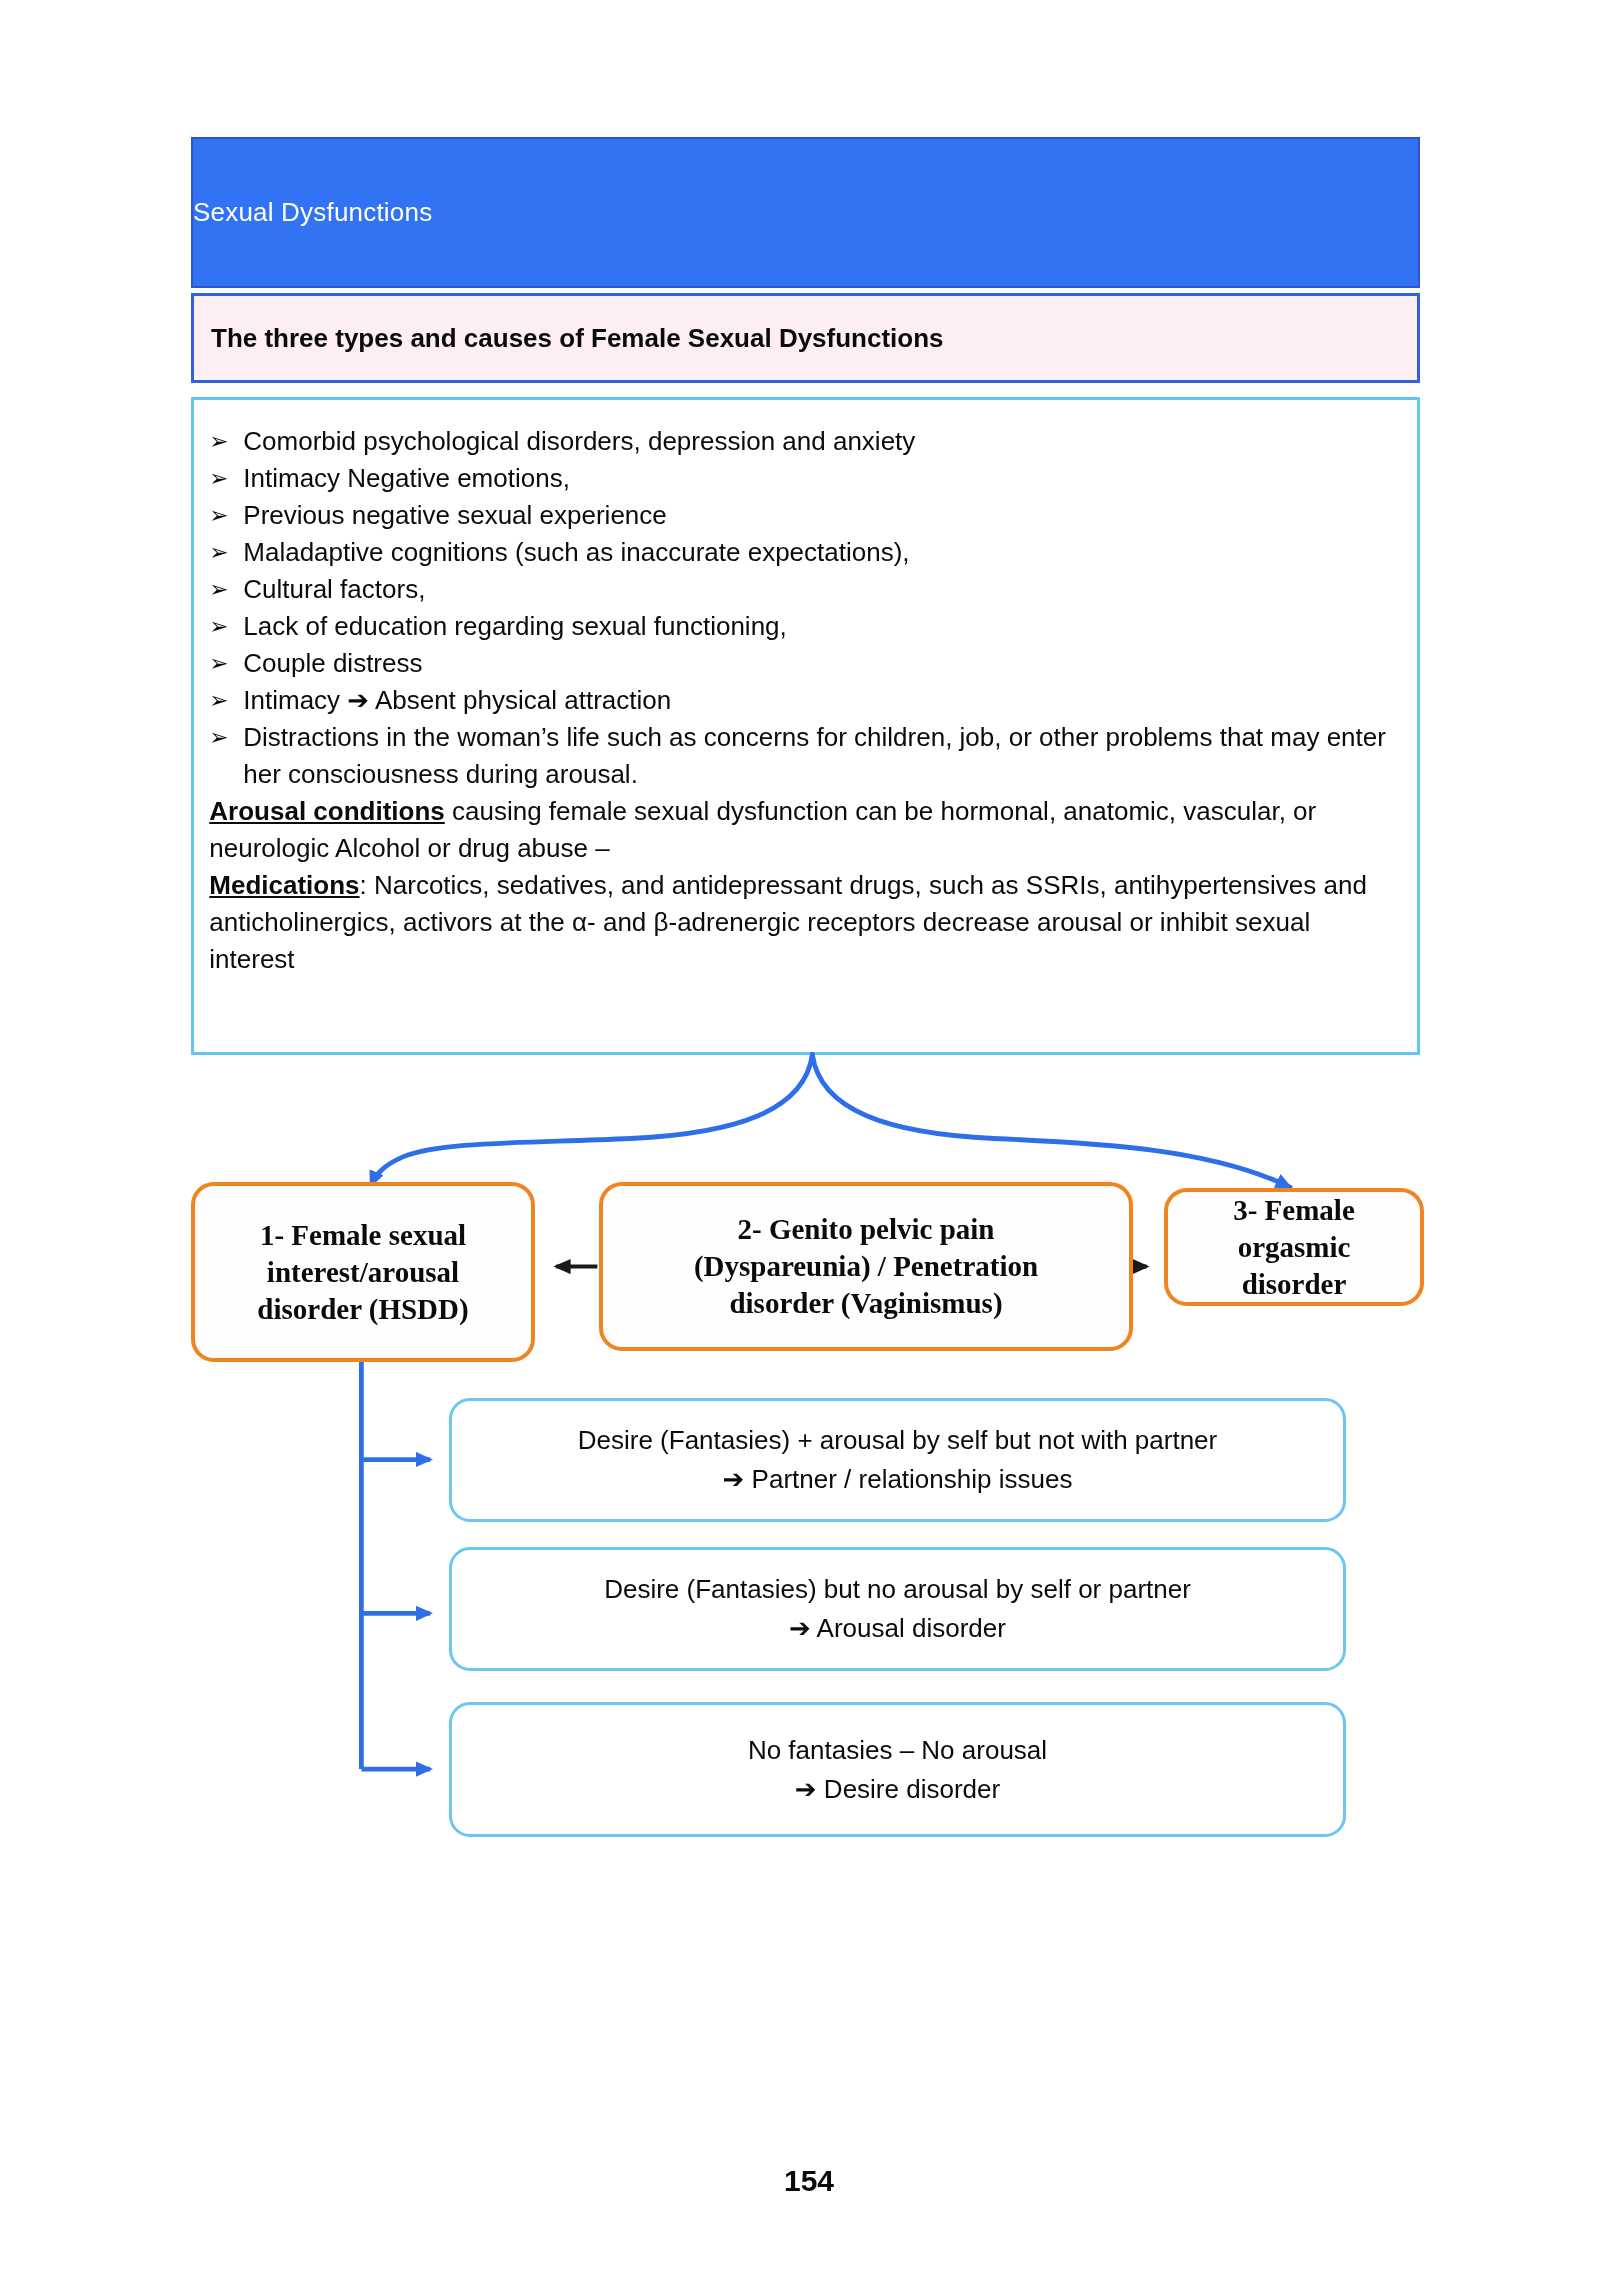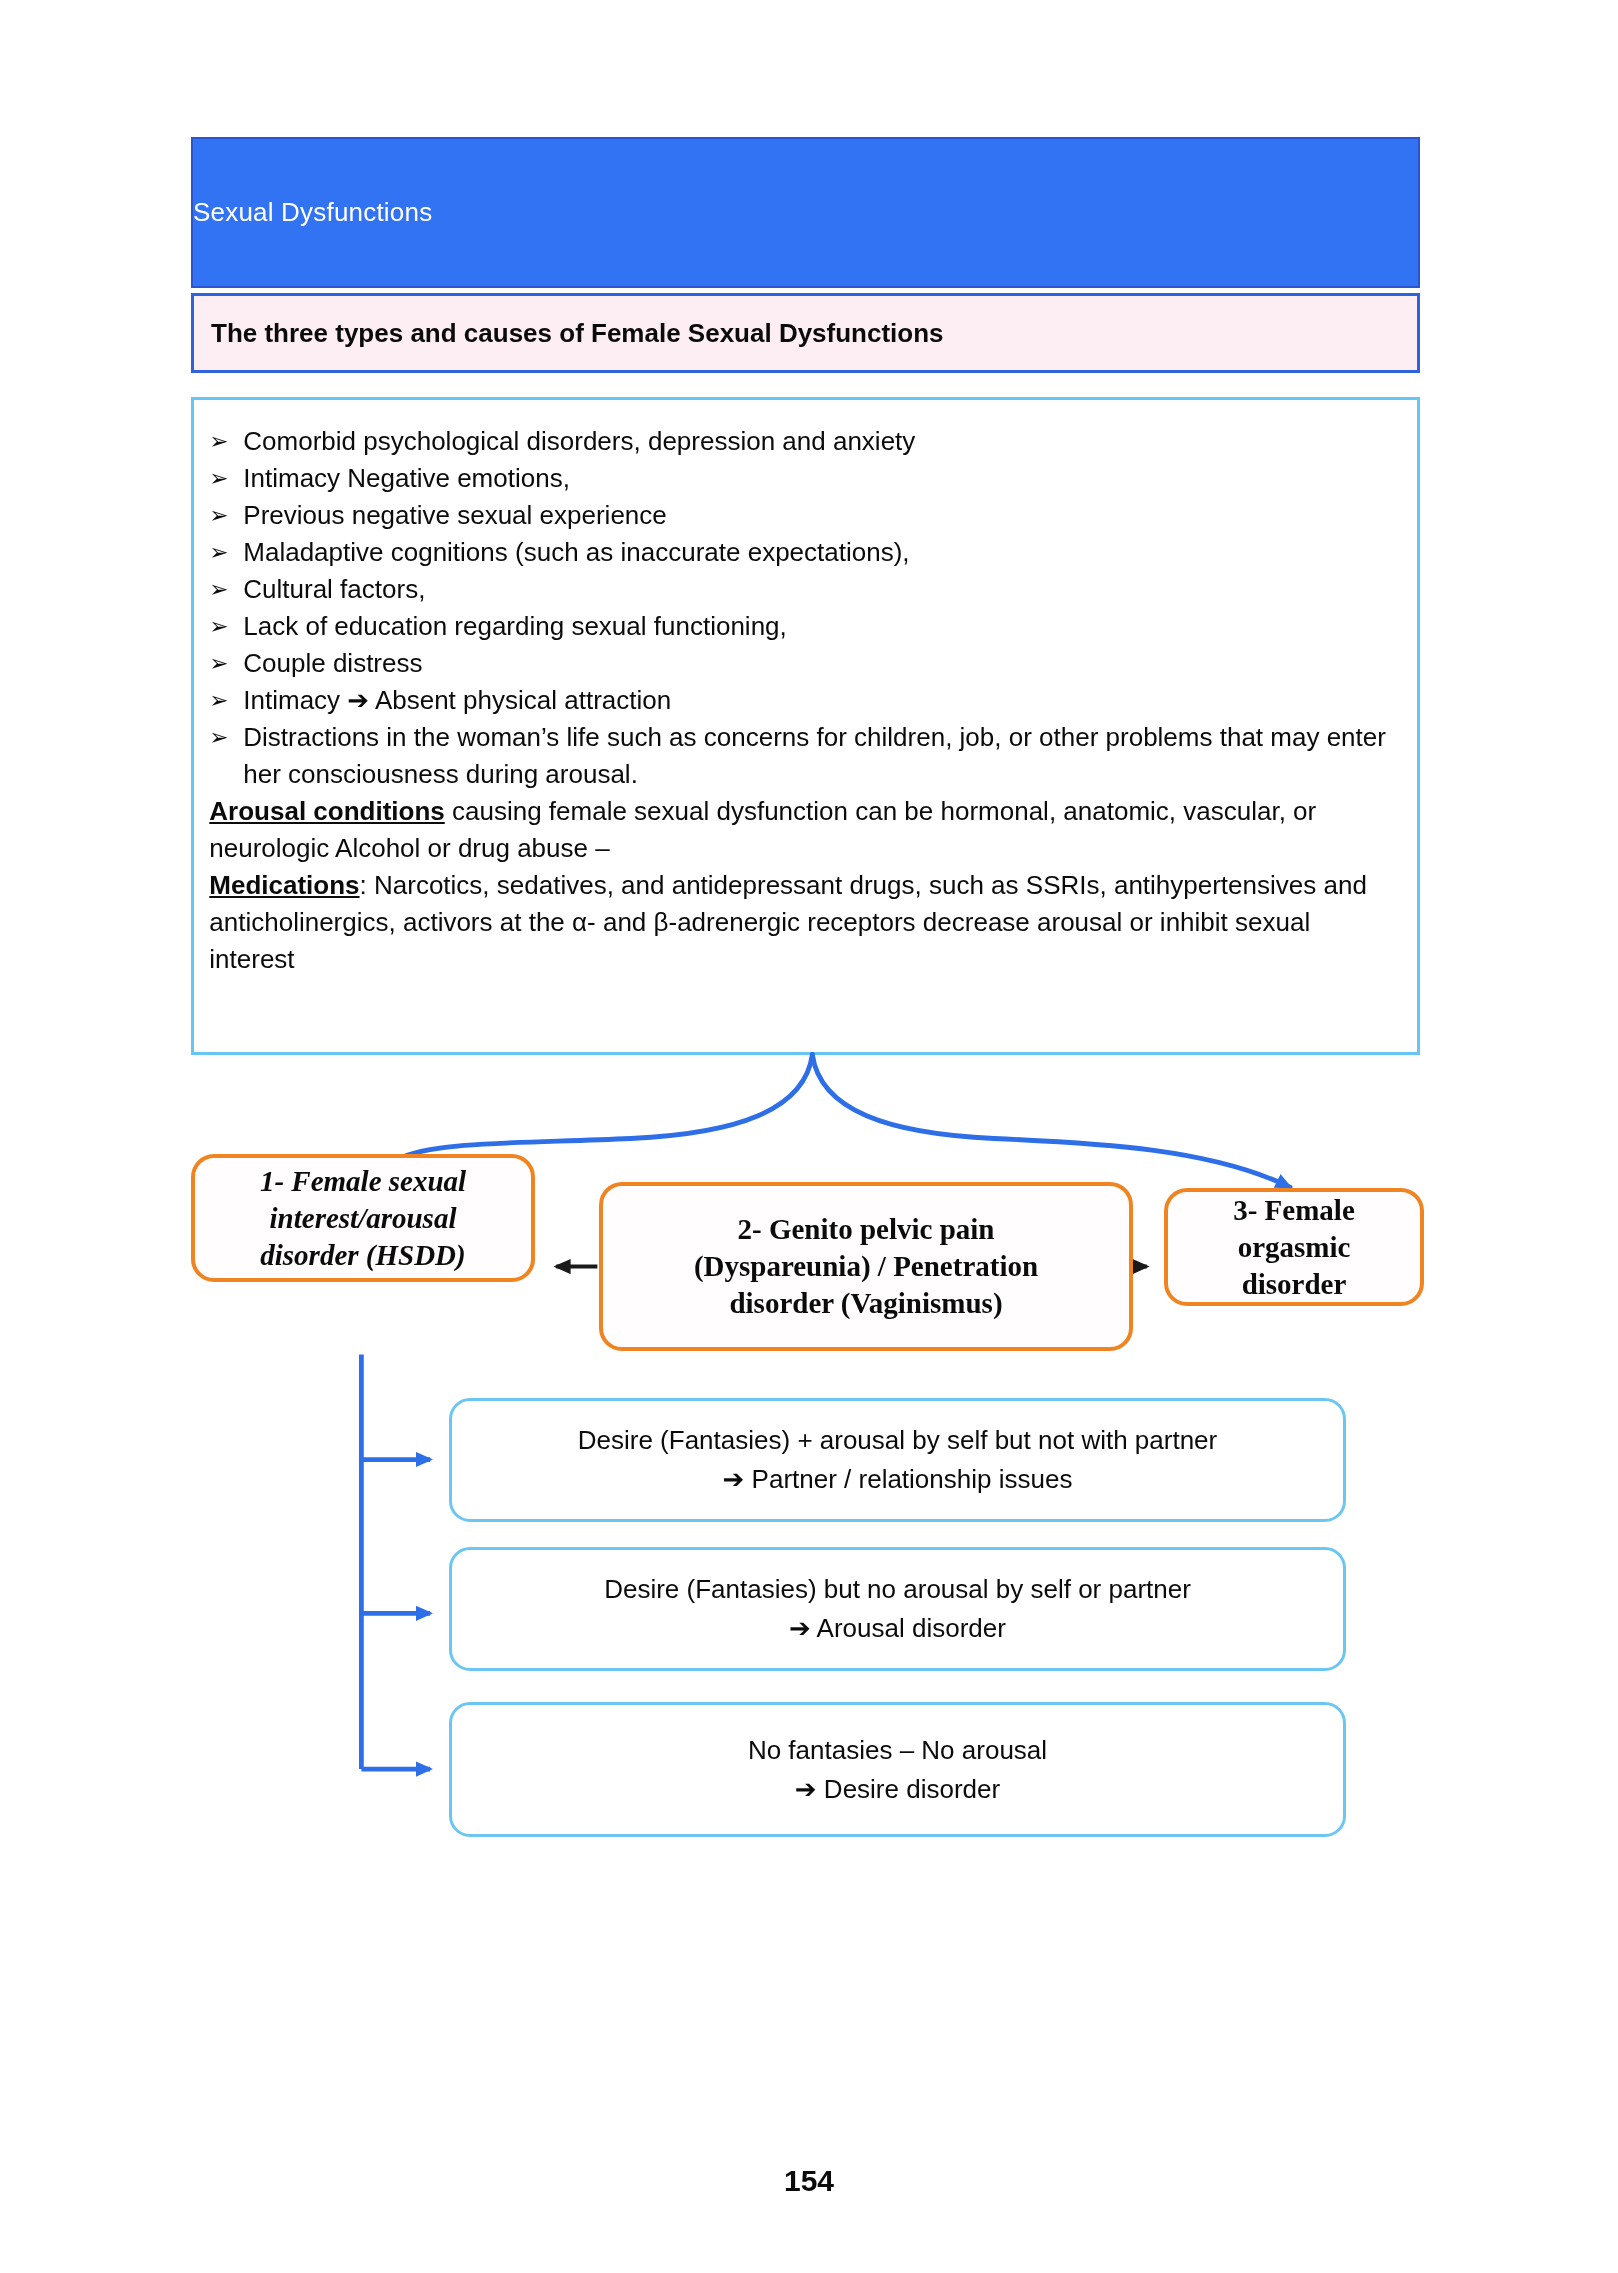--- a/index.html
+++ b/index.html
@@ -13,21 +13,21 @@
   }
   
   .header-bar{
     position:absolute;left:191px;top:137px;width:1229px;height:151px;
     background:#3273f3;border:2.9px solid #2a55cf;box-sizing:border-box;
     display:flex;align-items:center;justify-content:flex-start;
   }
   .header-bar .title{color:#ffffff;font-size:26px;letter-spacing:0.2px;}
   
   .subheader-bar{
-    position:absolute;left:191px;top:293px;width:1229px;height:80px;
+    position:absolute;left:191px;top:293px;width:1229px;height:90px;
     background:#fdeef3;border:3.8px solid #2e63dd;box-sizing:border-box;
     display:flex;align-items:center;padding-left:17px;
   }
   .subheader-bar .title{font-weight:bold;font-size:26px;color:#0b0b0b;}
   
   .causes-box{
     position:absolute;left:191px;top:397px;width:1229px;height:658px;
     background:#ffffff;border:3.8px solid #66c6f2;box-sizing:border-box;
     padding:23px 21px 0 15.3px;
     font-size:26px;line-height:37px;color:#0b0b0b;
@@ -40,21 +40,21 @@
   
   .connector-svg{position:absolute;left:0;top:1042px;width:1618px;height:793px;pointer-events:none;}
   
   .obox{
     position:absolute;box-sizing:border-box;
     border:4.8px solid #f08421;border-radius:23px;background:#fffdfd;
     display:flex;align-items:center;justify-content:center;text-align:center;
     font-family:"Liberation Serif",serif;font-weight:bold;
     font-size:29px;line-height:37px;color:#0b0b0b;white-space:pre-line;
   }
-  .obox-1{left:191px;top:1154px;width:344px;height:128px;font-style:italic;}
+  .obox-1{left:191px;top:1182px;width:344px;height:180px;}
   .obox-2{left:599px;top:1182px;width:534px;height:169px;}
   .obox-3{left:1164px;top:1188px;width:260px;height:118px;}
   
   .dbox{
     position:absolute;left:449px;width:897px;box-sizing:border-box;
     border:3.8px solid #6cc6f2;border-radius:21px;background:#ffffff;
     display:flex;flex-direction:column;align-items:center;justify-content:center;
     text-align:center;font-size:26px;line-height:39px;color:#0b0b0b;
   }
   .dbox-1{top:1398px;height:124px;}

